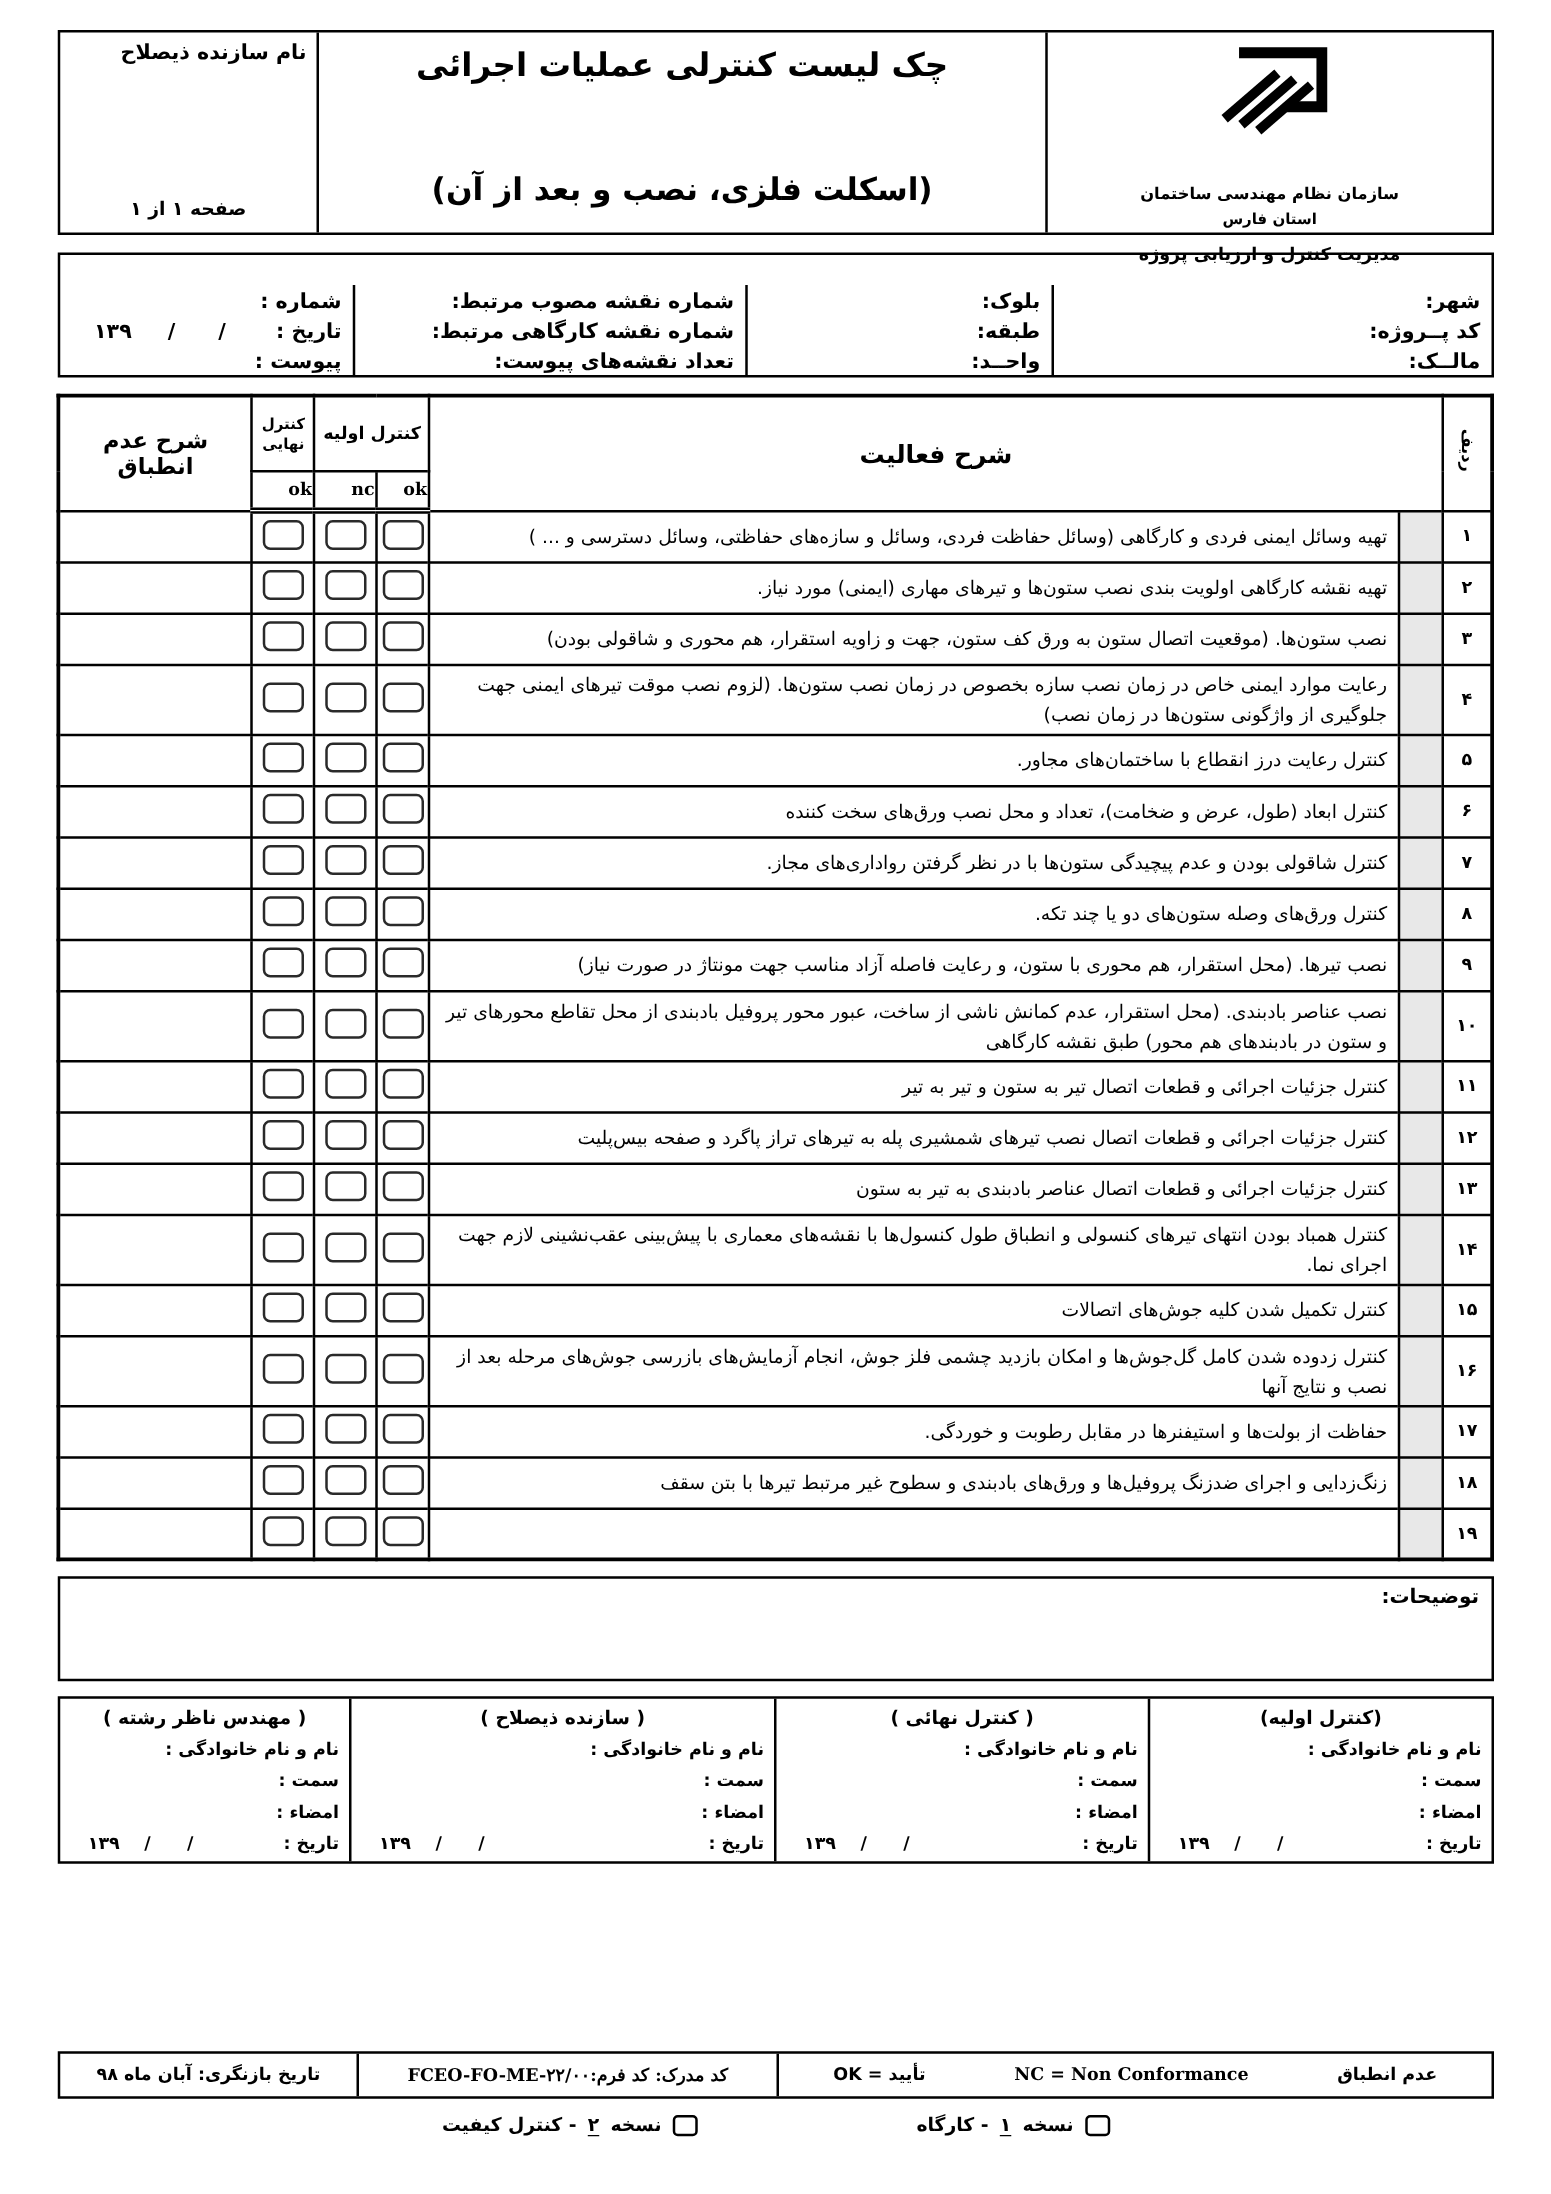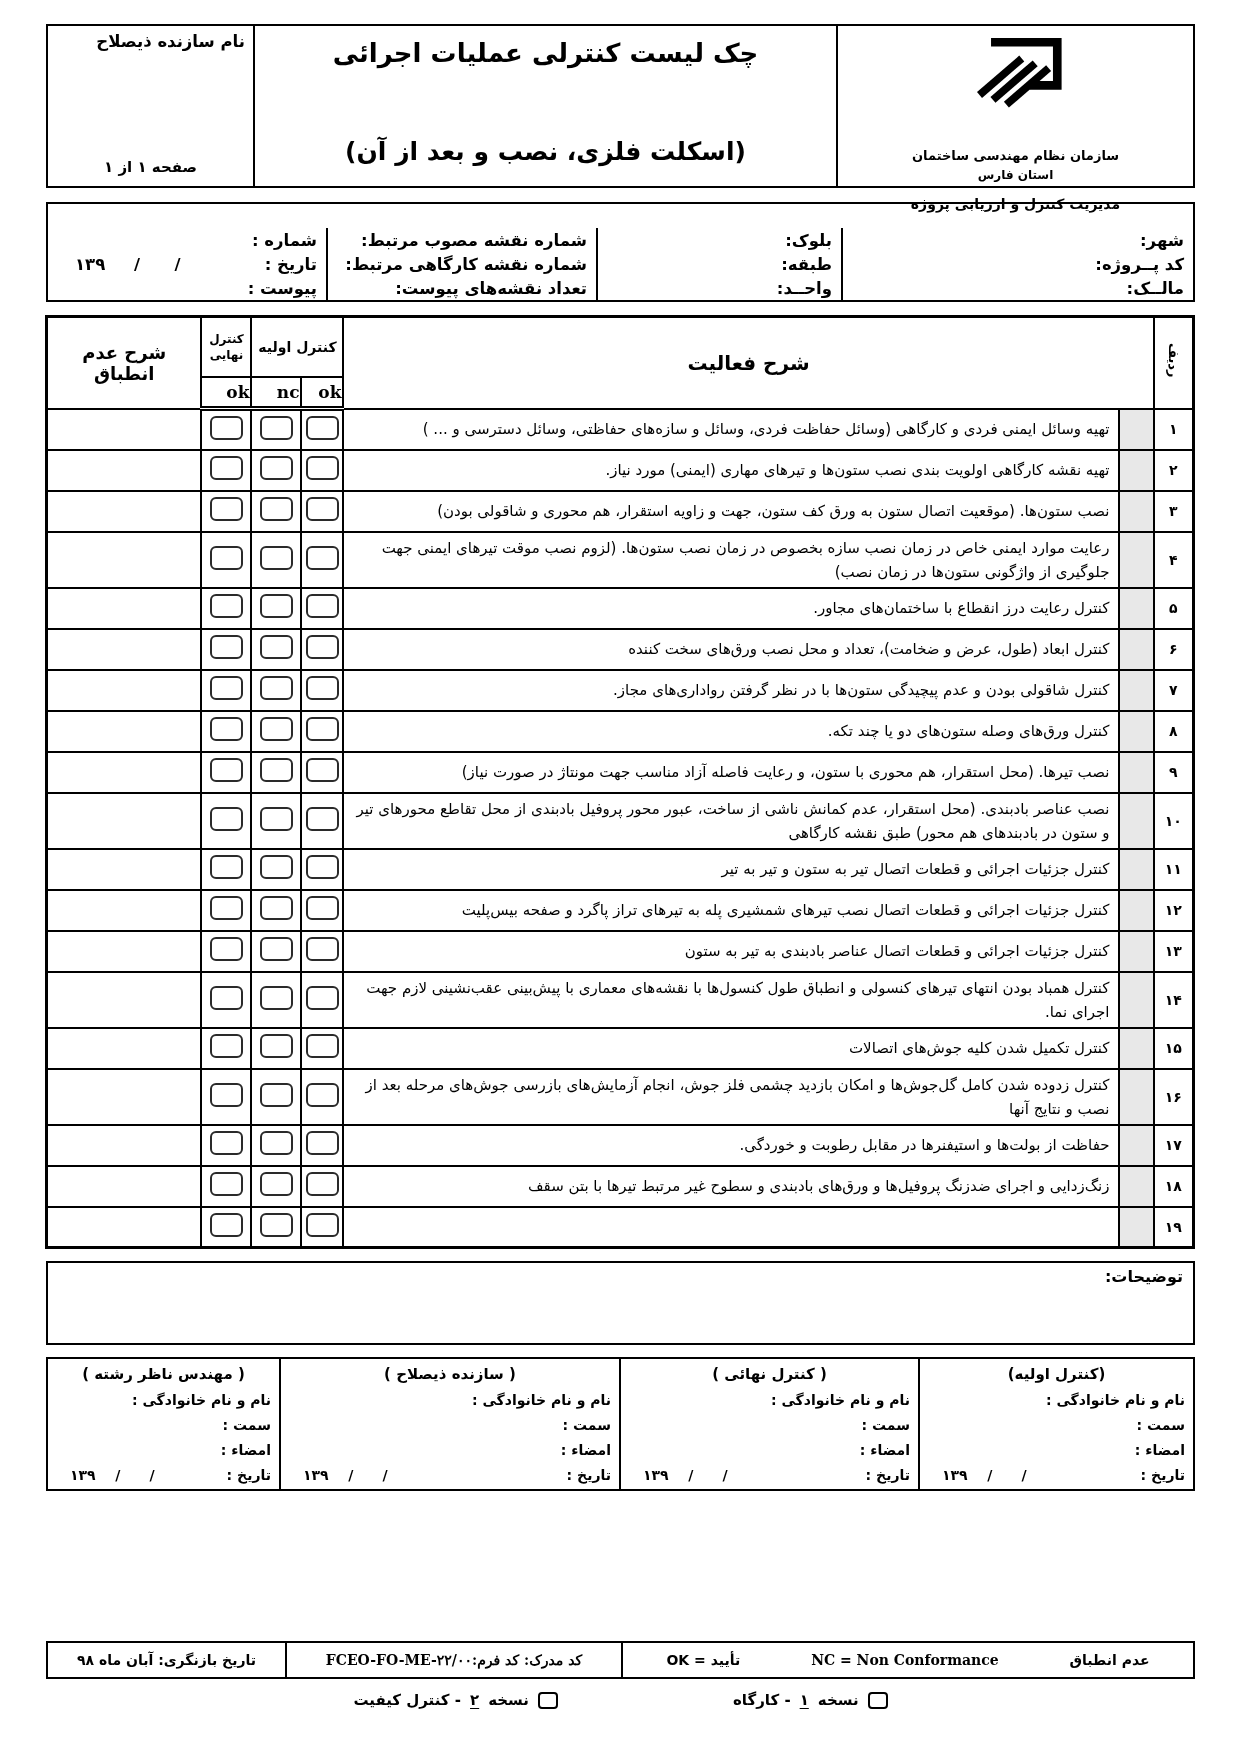--- a/index.html
+++ b/index.html
@@ -25,28 +25,28 @@
   .title-2{font-size:25px;font-weight:bold;}
   .name-cell{width:207px;display:flex;flex-direction:column;justify-content:space-between;padding:6px 8px 10px 8px;}
   .builder-label{font-size:16.5px;font-weight:bold;text-align:right;}
   .page-label{font-size:15px;font-weight:bold;text-align:center;}
 
   
   .info-box{margin-top:14px;height:100px;display:flex;}
   .info-col{display:flex;flex-direction:column;box-sizing:border-box;margin-top:24px;}
   .info-col:not(:first-child){border-right:2px solid #000;}
   .info-row{flex:1;display:flex;align-items:center;justify-content:space-between;padding:0 9px;font-size:16.5px;font-weight:bold;}
-  .c-city{width:350px;}.c-block{width:245px;}.c-plan{width:270px;}.c-num{flex:1;}
+  .c-city{width:350px;}.c-block{width:245px;}.c-plan{width:314px;}.c-num{flex:1;}
   .date-val{font-size:16.5px;font-weight:bold;padding-left:18px;}
 
   
   table.checklist{margin-top:13px;width:100%;border-collapse:collapse;border:3px solid #000;table-layout:fixed;}
   table.checklist th,table.checklist td{border:2px solid #000;box-sizing:border-box;}
   thead .h1{height:60px;}
-  thead .h2 th{height:32px;border-bottom:5px double #000;font-family:"DejaVu Serif","DejaVu Sans",serif;font-size:17px;padding-left:36px;}
+  thead .h2 th{height:32px;border-bottom:5px double #000;font-family:"DejaVu Serif","DejaVu Sans",serif;font-size:14px;padding-left:36px;}
   .th-activity{font-size:20px;font-weight:bold;}
   .th-init{font-size:14px;font-weight:bold;}
   .th-final{font-size:12px;font-weight:bold;line-height:1.35;}
   .th-desc{font-size:18px;font-weight:bold;}
   .th-radif span{writing-mode:vertical-rl;font-size:13px;font-weight:bold;letter-spacing:1px;}
   tbody td{height:41px;}
   td.num{text-align:center;font-size:14px;font-weight:bold;}
   td.gray{background:#e8e8e8;}
   td.activity{text-align:right;padding:3px 8px 3px 6px;font-size:15px;line-height:24px;vertical-align:middle;}
   td.chk{text-align:center;vertical-align:middle;}

